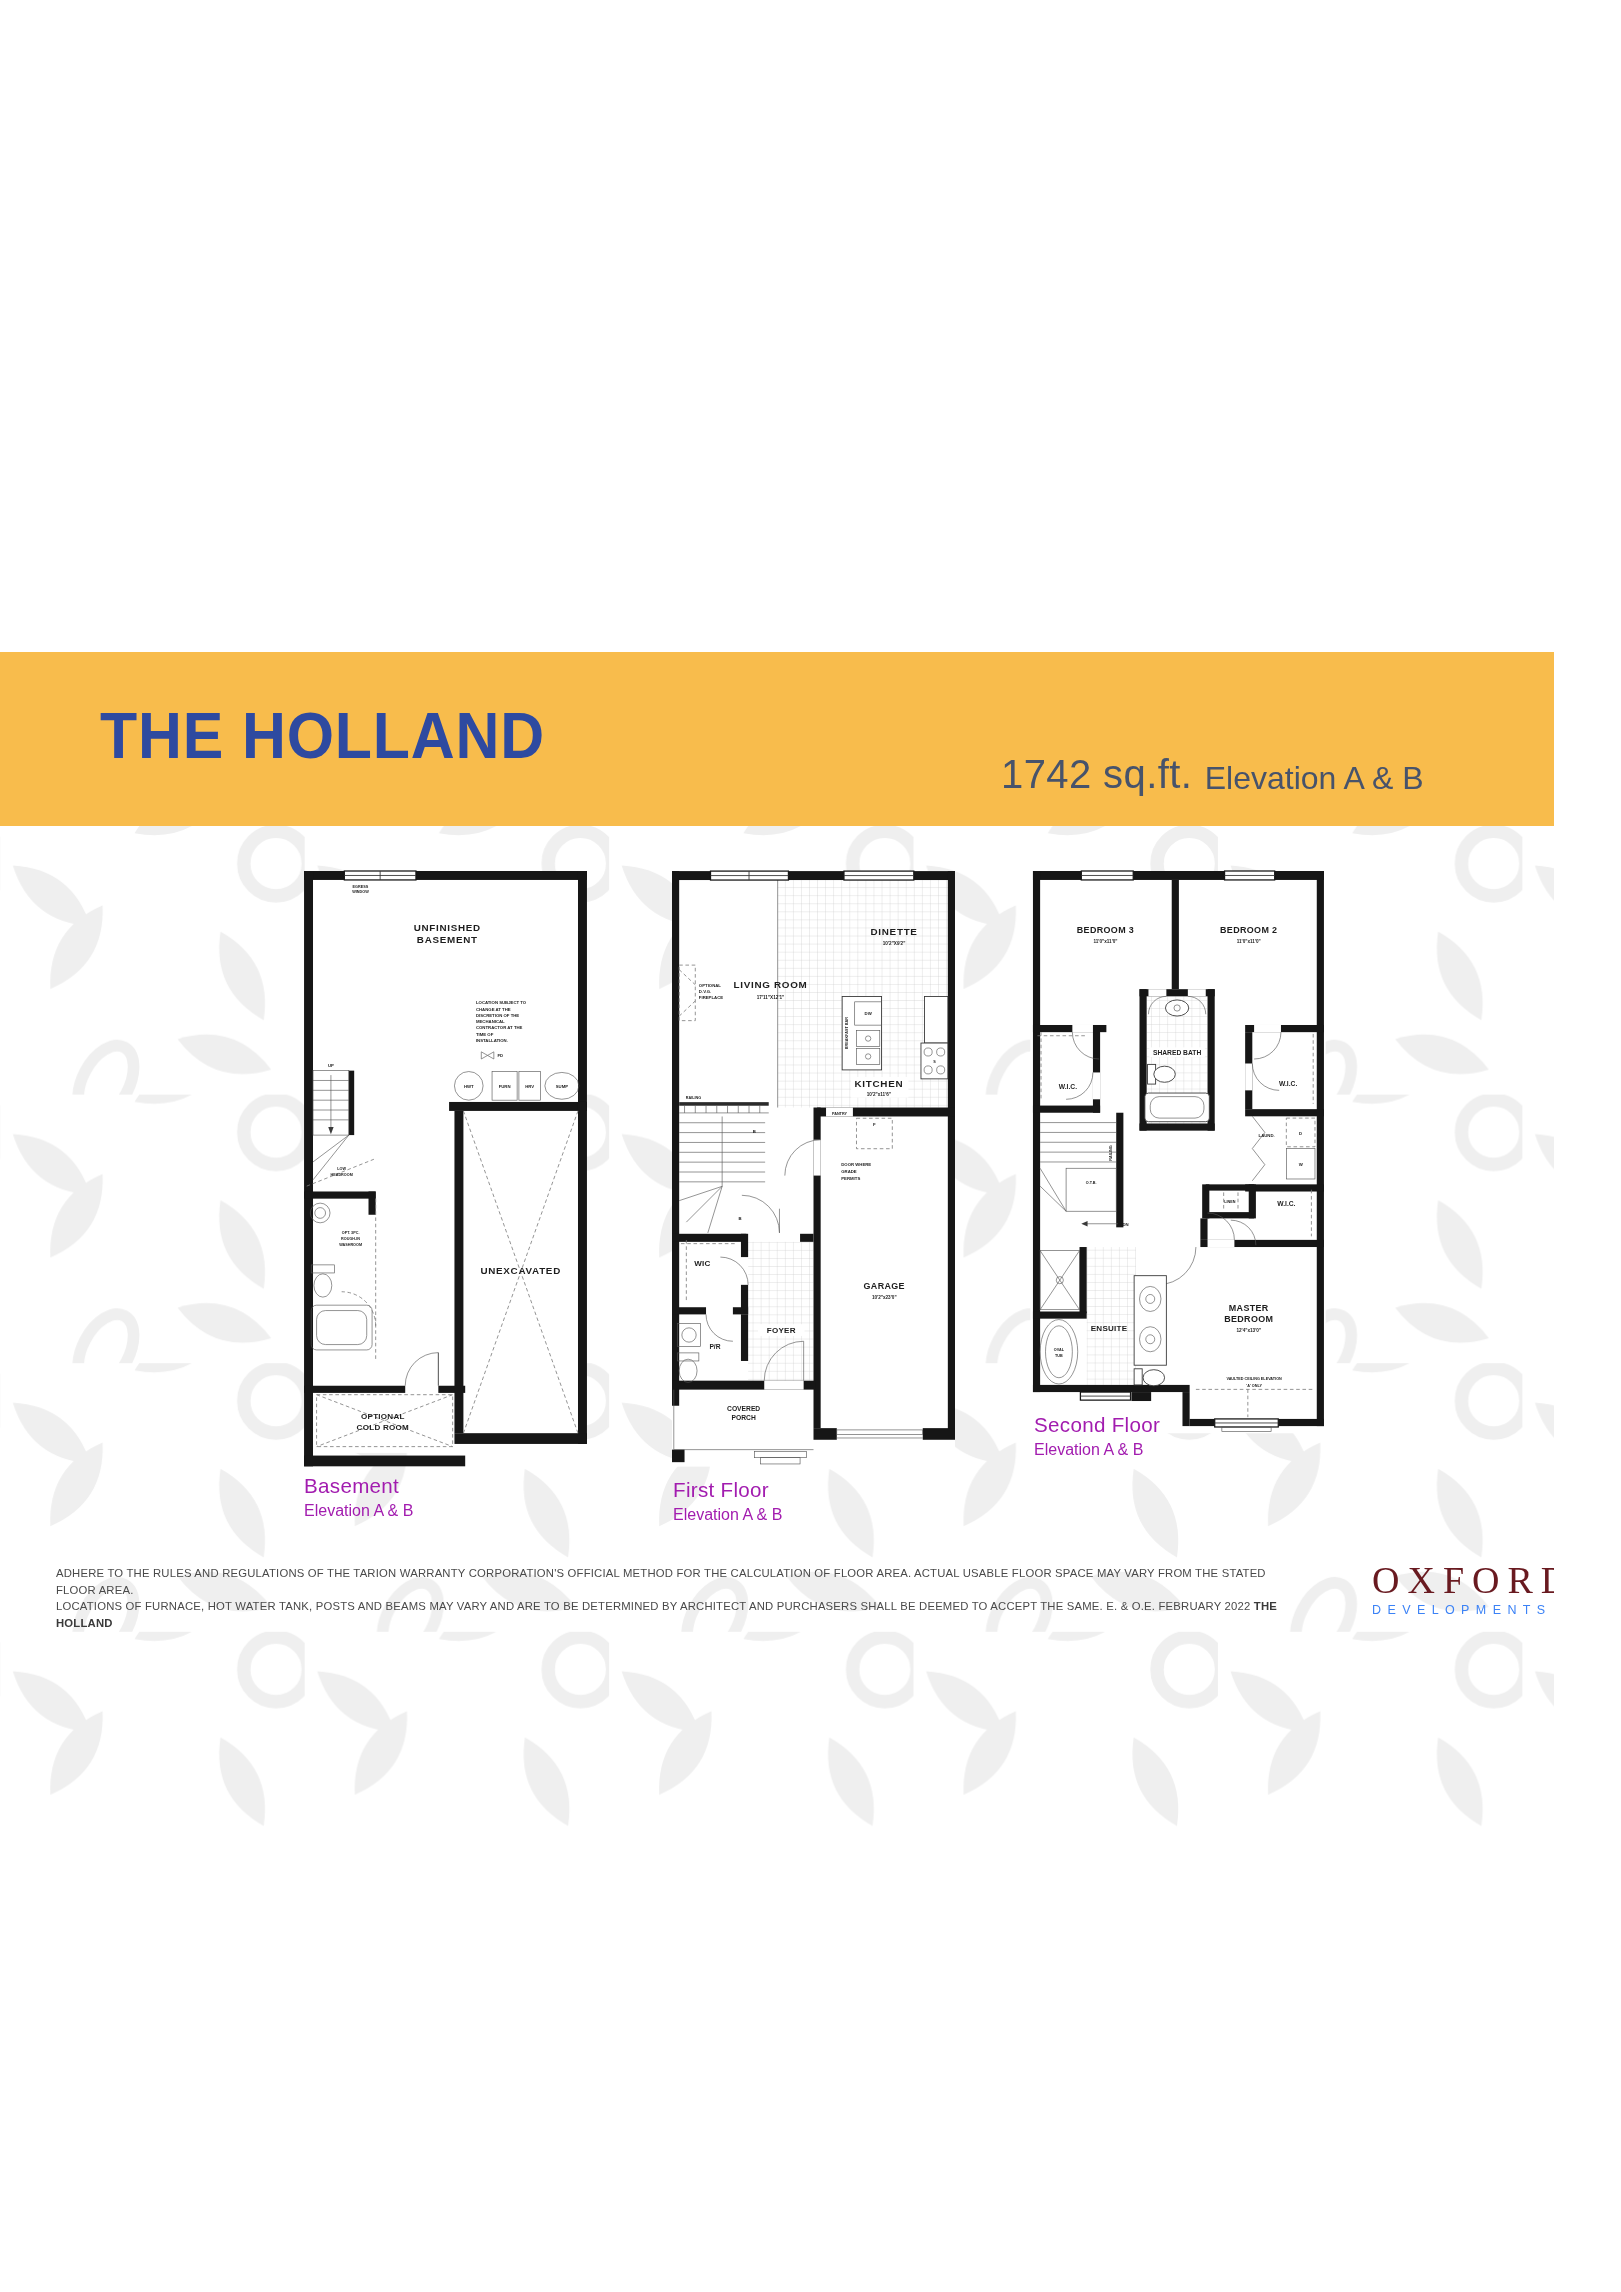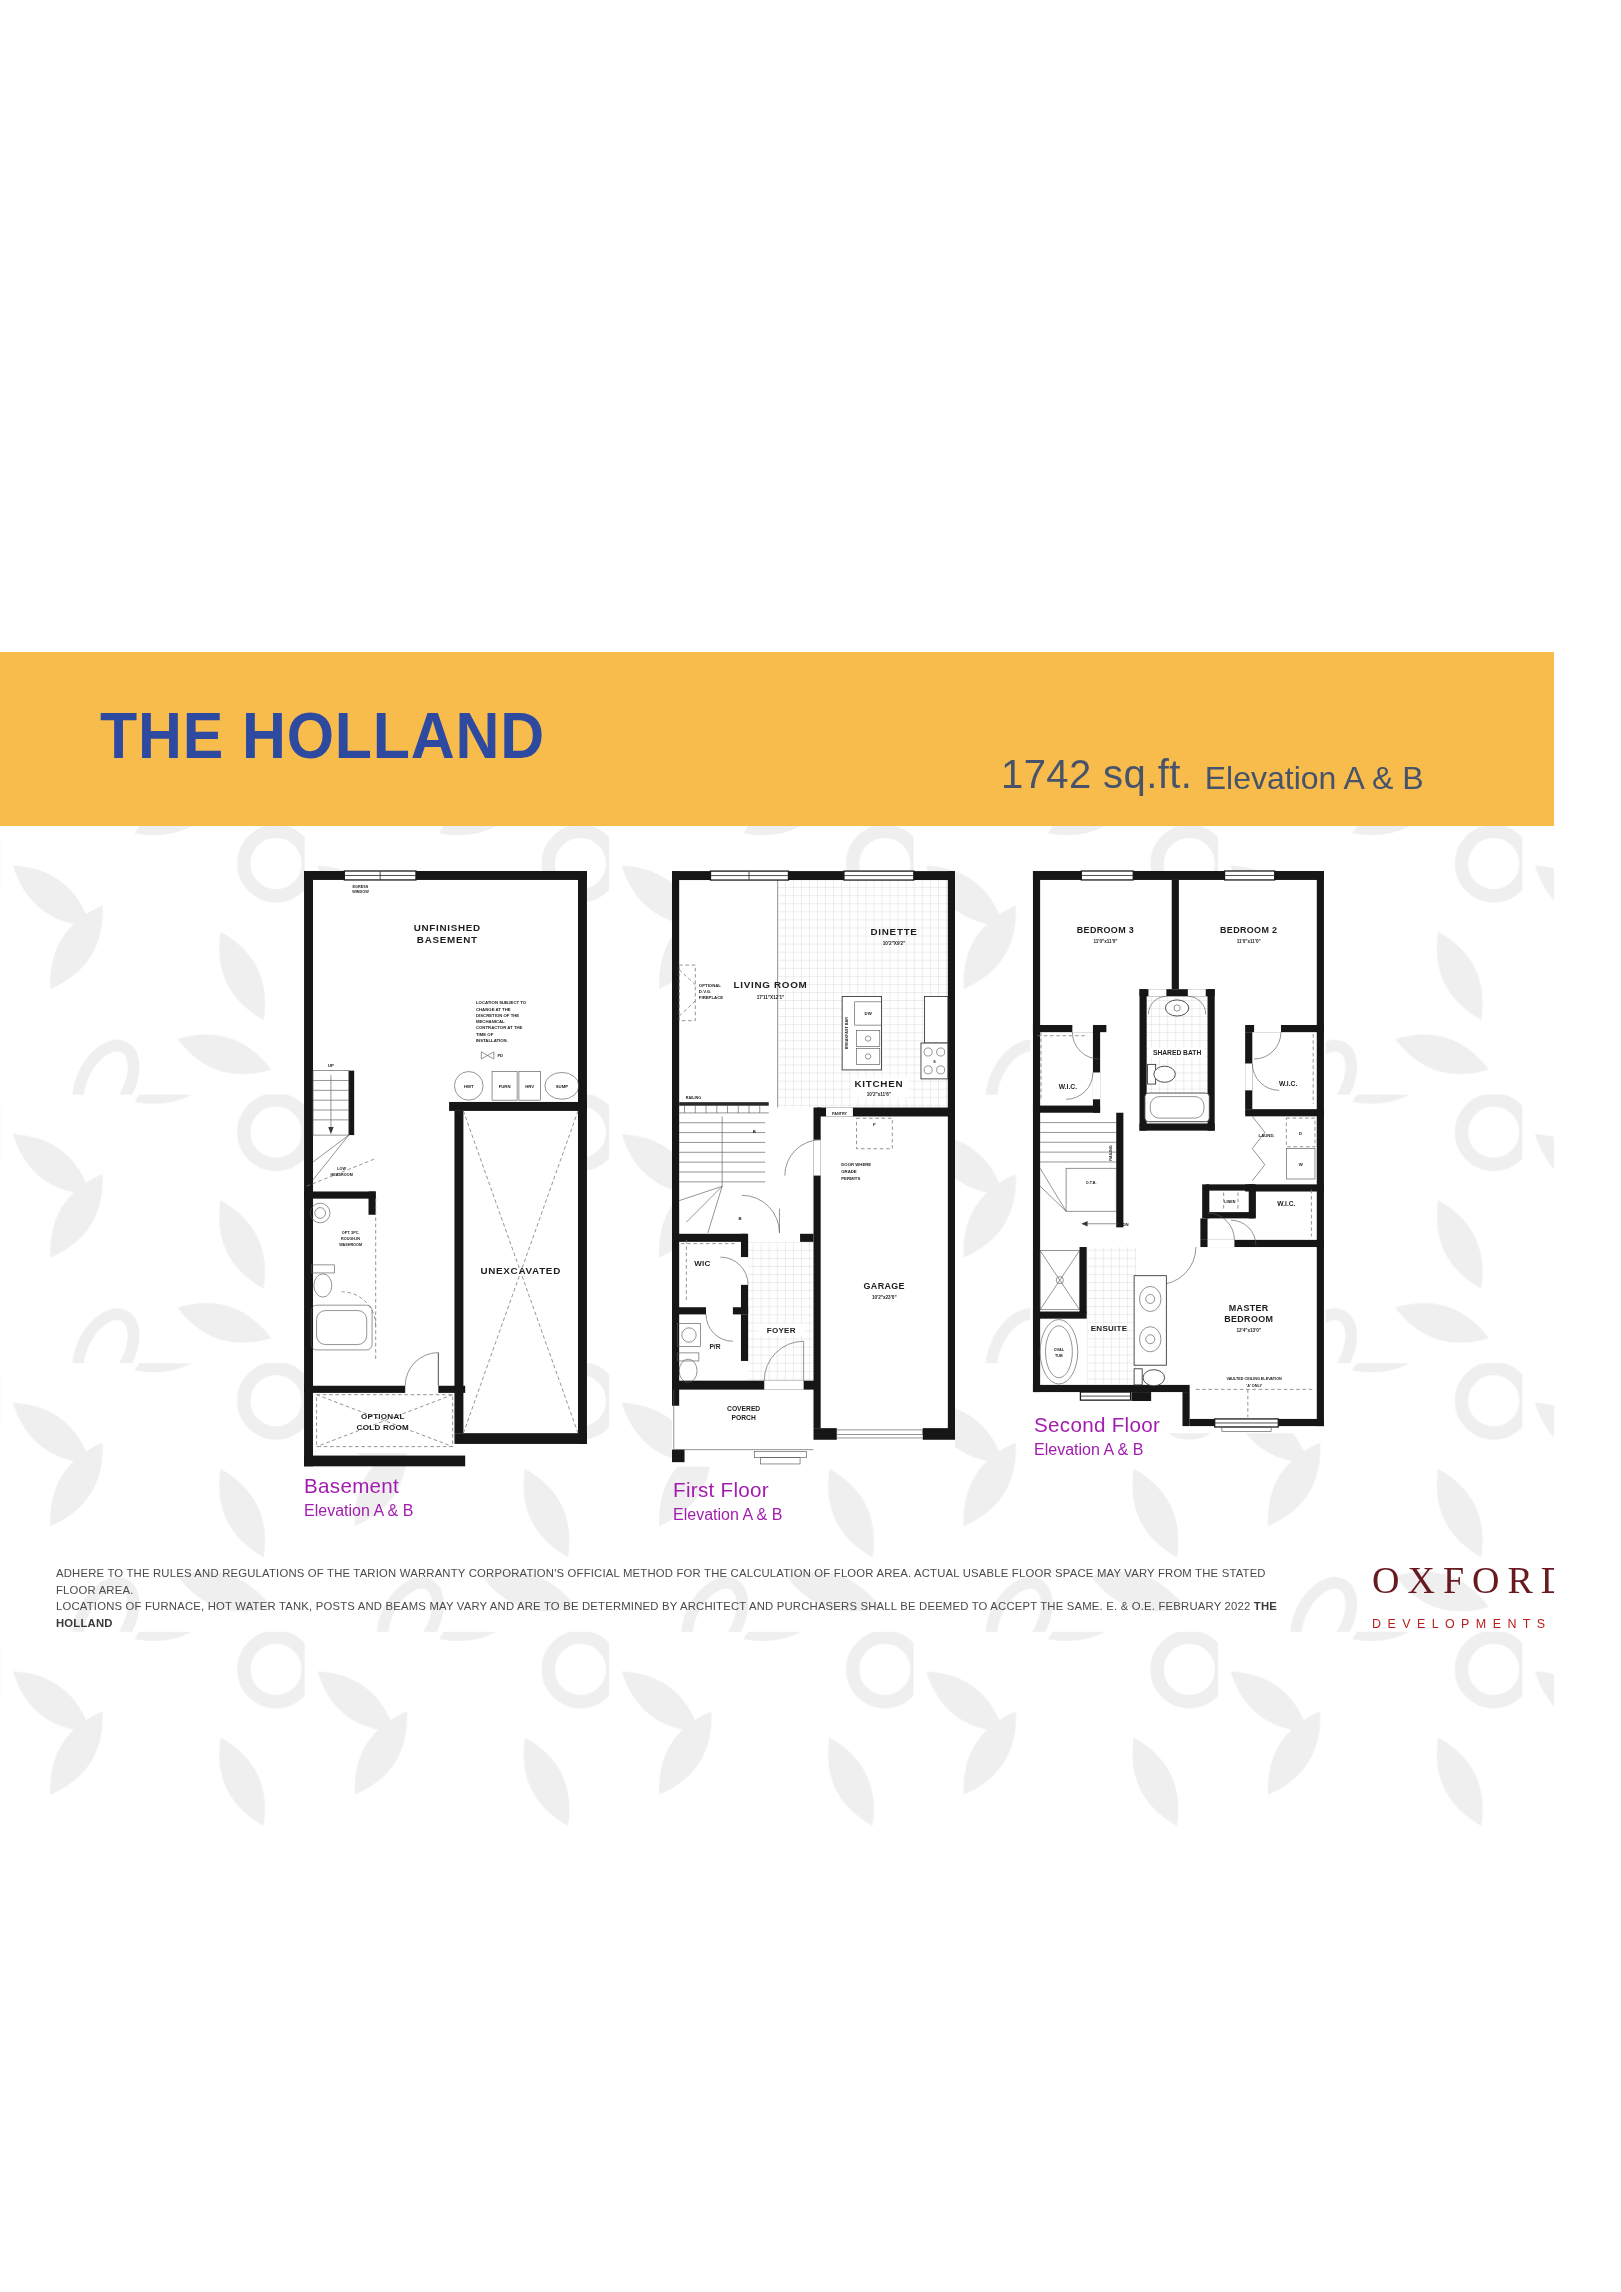--- a/index.html
+++ b/index.html
@@ -15,21 +15,21 @@
   .elev{font-size:32px;font-weight:400}
   .plan{position:absolute;z-index:1;overflow:visible}
   .caption{position:absolute;z-index:1;color:#a21caf}
   .caption .c1{font-size:20.6px;letter-spacing:0.3px}
   .caption .c2{font-size:16px;margin-top:3.6px}
   .disclaimer{position:absolute;left:56px;top:1565px;width:1247px;z-index:1;color:#4A4A4A;
               font-size:11.3px;line-height:16.5px;letter-spacing:0.2px}
   .disclaimer b{color:#3a3a3a}
   .logo{position:absolute;left:1372px;top:1558px;z-index:1}
   .logo .ox{font-family:"Liberation Serif",serif;font-size:38px;letter-spacing:8px;color:#691A20}
-  .logo .dev{font-size:12.5px;letter-spacing:6.4px;color:#b91c1c;margin-top:15px}
+  .logo .dev{font-size:12.5px;letter-spacing:6.4px;color:#3b82f6;margin-top:1px}
 
   
   g.walls rect{fill:#161616;stroke:none}
   g.walls rect.gap{fill:#fff}
   .thin{stroke:#3a3a3a;stroke-width:1;fill:none}
   .thin07{stroke:#555;stroke-width:.7;fill:none}
   .dash{stroke:#7a7a7a;stroke-width:.9;fill:none;stroke-dasharray:4 3}
   .fixw{fill:#fff;stroke:#3a3a3a;stroke-width:1}
   .winf{fill:#fff;stroke:#161616;stroke-width:1.4}
   .plan text{fill:#1d1d1d}

